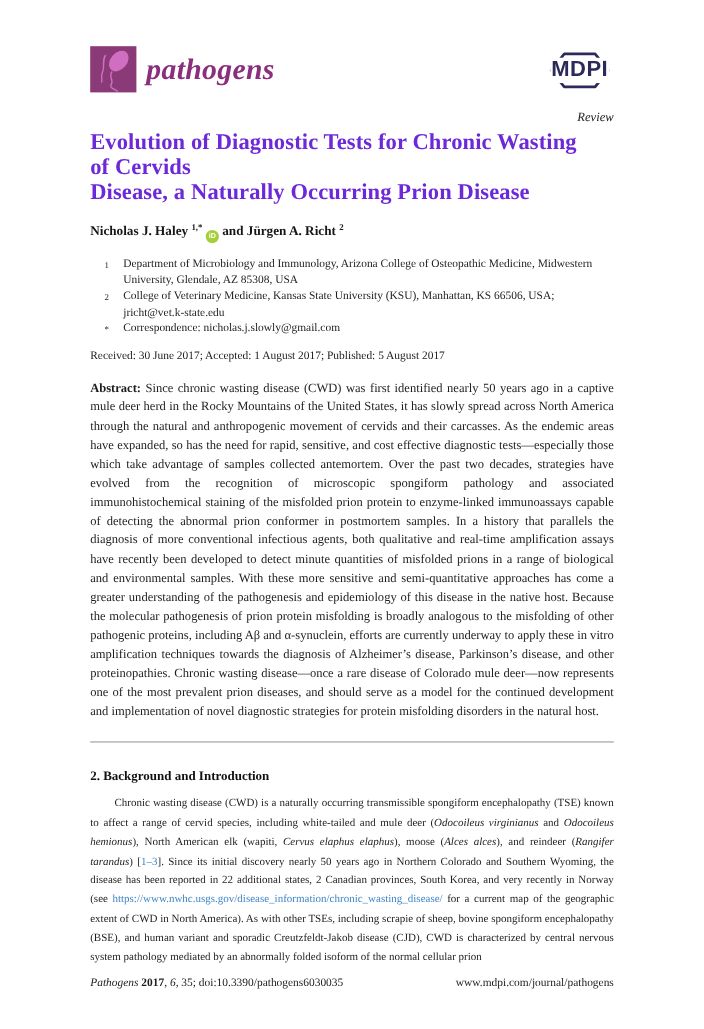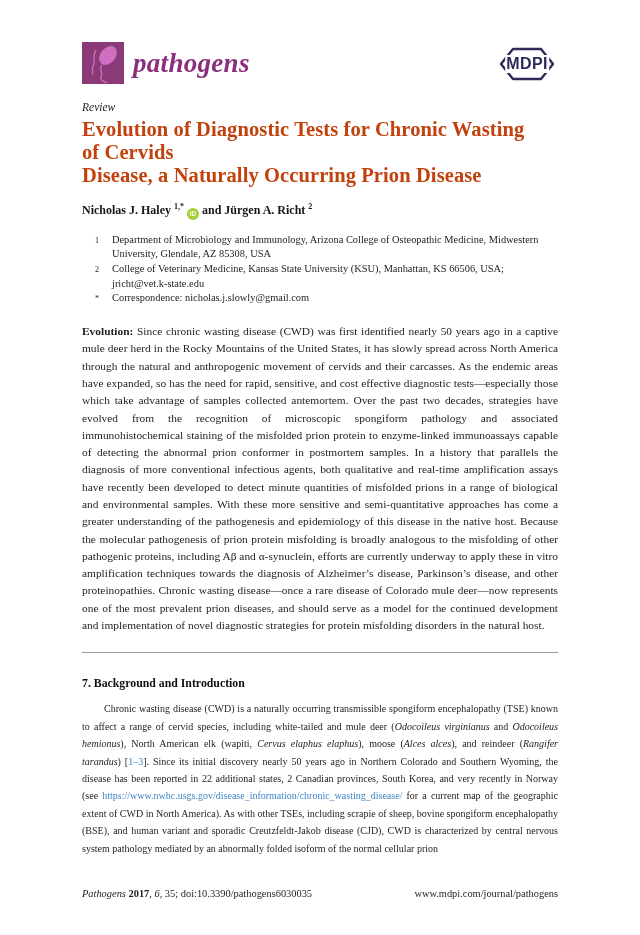--- a/index.html
+++ b/index.html
@@ -15,25 +15,25 @@
   .brand-word {
     font-style:italic; font-weight:bold; font-size:27px; color:#8a2f7d;
     margin-left:9px; letter-spacing:0.3px; line-height:42px;
   }
   .mdpi { position:relative; width:64px; height:38px; margin-top:3px; }
   .mdpi svg { position:absolute; left:0; top:0; }
   .mdpi-word {
     position:absolute; left:50%; top:50%; transform:translate(-50%,-50%);
     background:#ffffff; padding:0 1px;
     font-family:"Liberation Sans","DejaVu Sans",sans-serif;
-    font-weight:bold; font-size:16px; letter-spacing:0.4px; color:#2c2a5a;text-align:right;
+    font-weight:bold; font-size:20px; letter-spacing:0.4px; color:#2c2a5a;text-align:right;
   }
   
-  .article-type { margin:17px 66px 0; font-style:italic; font-size:11.5px; color:#222; }
-  .title { margin:5px 66px 0; font-size:20.5px; line-height:23px; font-weight:bold; color:#c2410c; letter-spacing:0.1px; }
+  .article-type { margin:17px 66px 0; font-style:italic; font-size:11.5px; color:#222;text-align:right; }
+  .title { margin:5px 66px 0; font-size:20.5px; line-height:23px; font-weight:bold; color:#6d28d9; letter-spacing:0.1px; }
   .title .tl { display:block; }
   .authors { margin:15px 66px 0; font-weight:bold; font-size:12px; color:#161616; }
   .authors sup { font-size:8px; font-weight:bold; }
   .orcid {
     display:inline-block; width:12px; height:12px; border-radius:50%;
     background:#a6ce39; color:#fff; font-family:"Liberation Sans","DejaVu Sans",sans-serif;
     font-size:6.5px; font-weight:bold; text-align:center; line-height:12px; vertical-align:-1.5px;
   }
   .affils { margin:13px 66px 0; font-size:10.4px; line-height:14.7px; color:#1d1d1d; }
   .affil-row { display:flex; padding-left:13px; }
@@ -104,28 +104,29 @@
     <div class="affil-row">
       <span class="affil-marker">2</span>
       <span class="affil-text">College of Veterinary Medicine, Kansas State University (KSU), Manhattan, KS 66506, USA; jricht@vet.k-state.edu</span>
     </div>
     <div class="affil-row">
       <span class="affil-marker">*</span>
       <span class="affil-text">Correspondence: nicholas.j.slowly@gmail.com</span>
     </div>
   </div>
 
+  <div class="history">Received: 30 June 2017; Accepted: 1 August 2017; Published: 5 August 2017</div>
 
-  <p class="abstract"><span class="bold">Evolution:</span>
+  <p class="abstract"><span class="bold">Abstract:</span>
     <span>Since chronic wasting disease (CWD) was first identified nearly 50 years ago in a captive mule deer herd in the Rocky Mountains of the United States, it has slowly spread across North America through the natural and anthropogenic movement of cervids and their carcasses. As the endemic areas have expanded, so has the need for rapid, sensitive, and cost effective diagnostic tests—especially those which take advantage of samples collected antemortem. Over the past two decades, strategies have evolved from the recognition of microscopic spongiform pathology and associated immunohistochemical staining of the misfolded prion protein to enzyme-linked immunoassays capable of detecting the abnormal prion conformer in postmortem samples. In a history that parallels the diagnosis of more conventional infectious agents, both qualitative and real-time amplification assays have recently been developed to detect minute quantities of misfolded prions in a range of biological and environmental samples. With these more sensitive and semi-quantitative approaches has come a greater understanding of the pathogenesis and epidemiology of this disease in the native host. Because the molecular pathogenesis of prion protein misfolding is broadly analogous to the misfolding of other pathogenic proteins, including Aβ and α-synuclein, efforts are currently underway to apply these in vitro amplification techniques towards the diagnosis of Alzheimer’s disease, Parkinson’s disease, and other proteinopathies. Chronic wasting disease—once a rare disease of Colorado mule deer—now represents one of the most prevalent prion diseases, and should serve as a model for the continued development and implementation of novel diagnostic strategies for protein misfolding disorders in the natural host.</span></p>
 
 
   <hr class="divider">
 
-  <h2 class="sec-heading">7. Background and Introduction</h2>
+  <h2 class="sec-heading">2. Background and Introduction</h2>
 
   <p class="body-para"><span>Chronic wasting disease (CWD) is a naturally occurring transmissible spongiform encephalopathy (TSE) known to affect a range of cervid species, including white-tailed and mule deer (</span><span class="ital">Odocoileus virginianus</span><span> and </span><span class="ital">Odocoileus hemionus</span><span>), North American elk (wapiti, </span><span class="ital">Cervus elaphus elaphus</span><span>), moose (</span><span class="ital">Alces alces</span><span>), and reindeer (</span><span class="ital">Rangifer tarandus</span><span>) [</span><a class="link">1–3</a><span>]. Since its initial discovery nearly 50 years ago in Northern Colorado and Southern Wyoming, the disease has been reported in 22 additional states, 2 Canadian provinces, South Korea, and very recently in Norway (see </span><a class="link url">https://www.nwhc.usgs.gov/disease_information/chronic_wasting_disease/</a><span> for a current map of the geographic extent of CWD in North America). As with other TSEs, including scrapie of sheep, bovine spongiform encephalopathy (BSE), and human variant and sporadic Creutzfeldt-Jakob disease (CJD), CWD is characterized by central nervous system pathology mediated by an abnormally folded isoform of the normal cellular prion</span></p>
 
   <div class="footer">
     <div><span class="ital">Pathogens</span> <span class="bold">2017</span><span>, </span><span class="ital">6</span><span>, 35; doi:10.3390/pathogens6030035</span></div>
     <div>www.mdpi.com/journal/pathogens</div>
   </div>
 
 </div>
 

